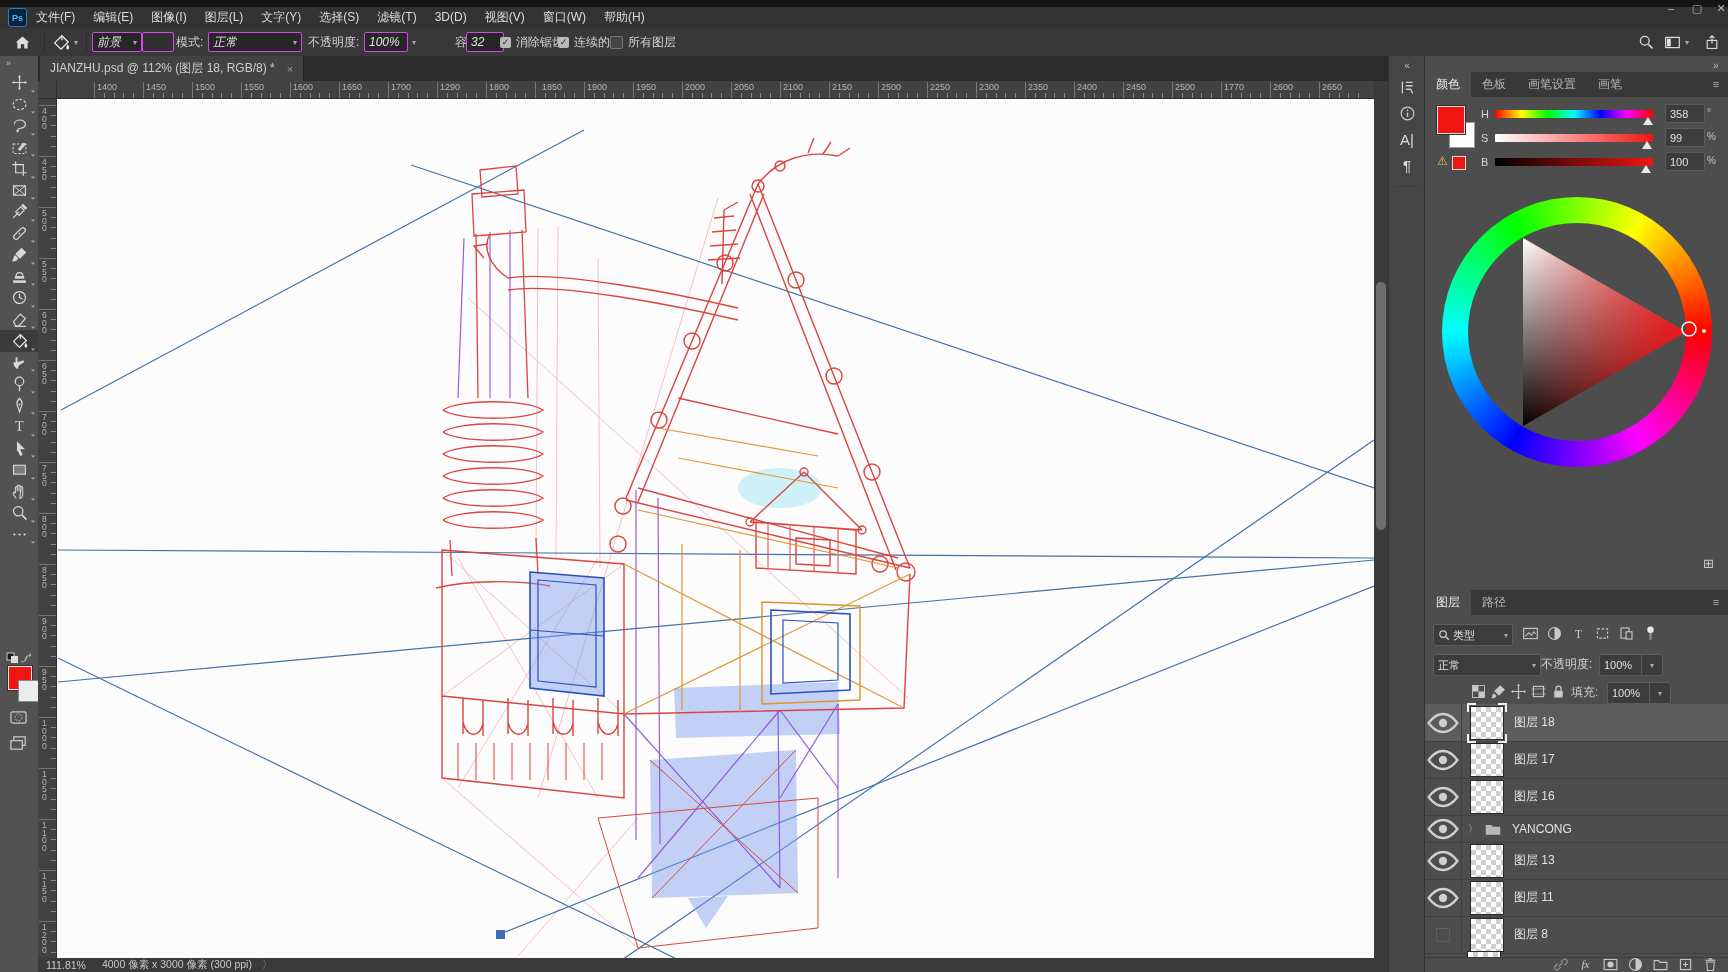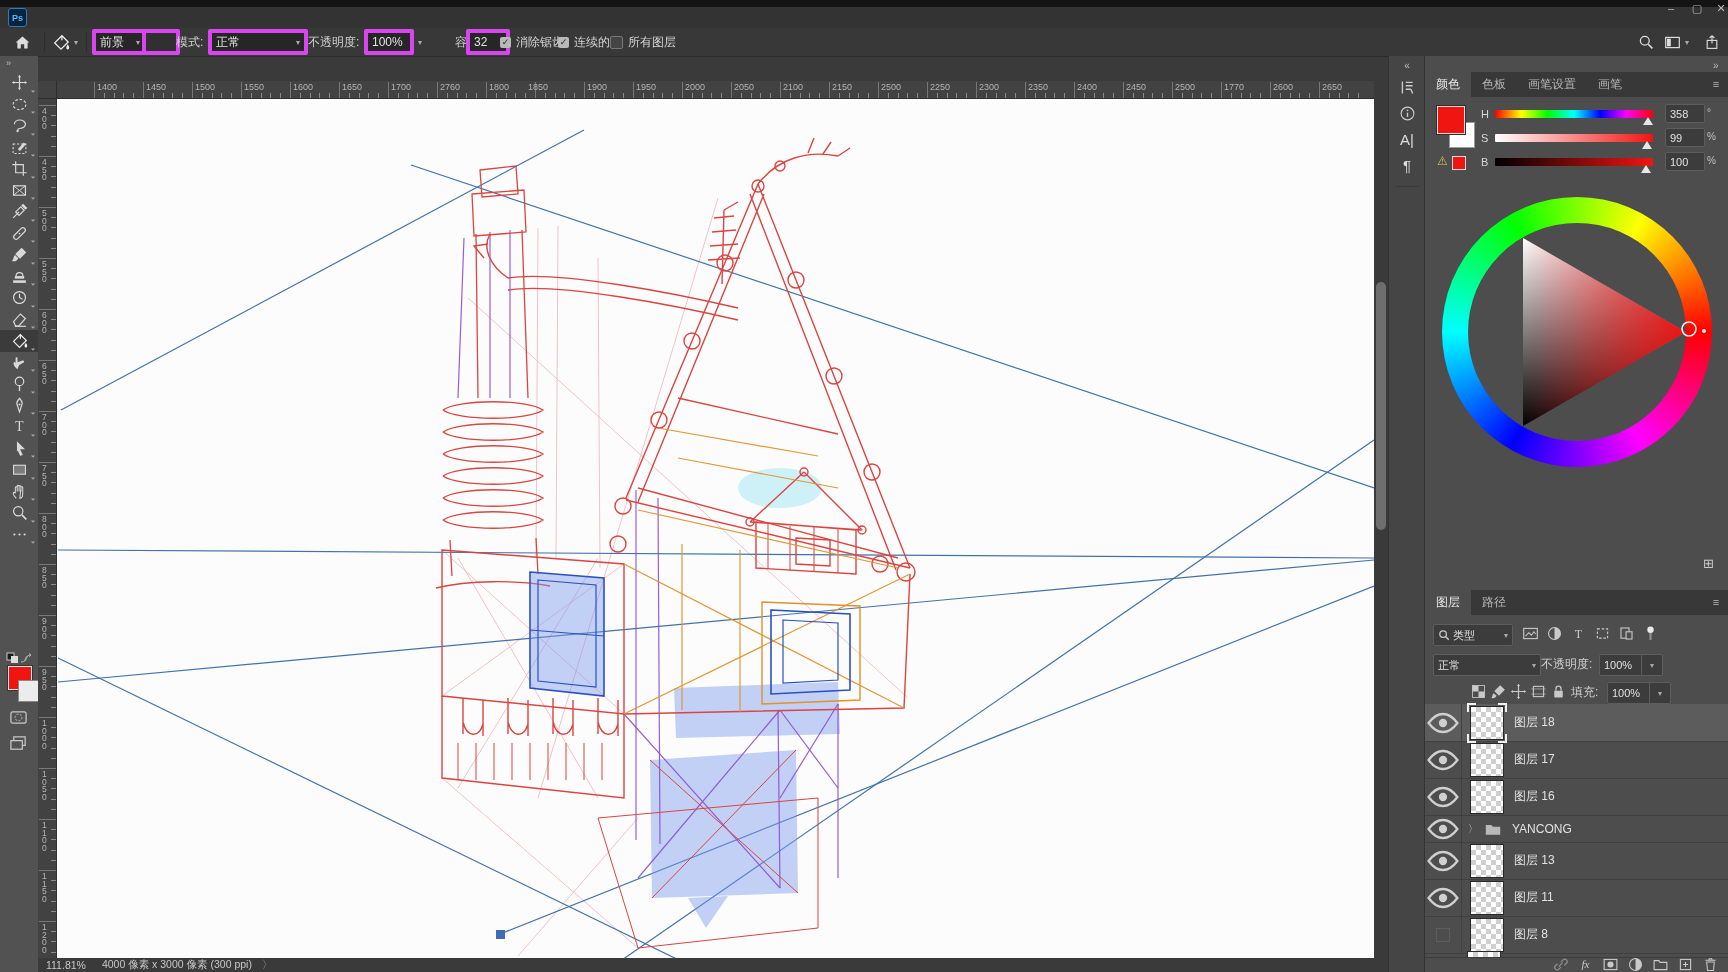--- a/index.html
+++ b/index.html
@@ -11,22 +11,22 @@
   #topstrip{left:0;top:0;width:1728px;height:7px;background:#141414;}
   #menubar{left:0;top:7px;width:1728px;height:21px;background:#333333;display:flex;align-items:center;}
   #pslogo{width:17px;height:17px;margin-left:8px;background:#06243d;border:1px solid #2d7dbb;border-radius:3px;
           color:#4db8ff;font-size:9px;font-weight:bold;display:flex;align-items:center;justify-content:center;}
   .menu-item{padding:0 9px;height:21px;line-height:21px;color:#dcdcdc;font-size:12px;cursor:default;}
   .wbtn{width:22px;height:18px;top:0;text-align:center;line-height:16px;color:#bbb;font-size:11px;}
   
   #optionsbar{left:0;top:28px;width:1728px;height:28px;background:#383838;border-bottom:1px solid #2a2a2a;}
   .opt{position:absolute;top:0;height:28px;display:flex;align-items:center;color:#d6d6d6;font-size:12px;}
   .optlabel{color:#cfcfcf;}
-  .optbox{background:#262626;border:4px solid #d946ef;border-radius:2px;height:18px;display:flex;align-items:center;
-          padding:0 4px;color:#e2e2e2;}
+  .optbox{background:#262626;border:1px solid #d946ef;border-radius:2px;height:18px;display:flex;align-items:center;
+          padding:0 4px;color:#e2e2e2;font-style:italic;}
   .chev{font-size:8px;color:#aaa;margin-left:4px;}
   .vsep{position:absolute;top:4px;width:1px;height:20px;background:#2c2c2c;}
   .cbox{width:11px;height:11px;background:#b9b9b9;border-radius:2px;display:inline-flex;align-items:center;
         justify-content:center;color:#222;font-size:9px;font-weight:bold;margin-right:5px;}
   .cbox.off{background:#444;border:1px solid #777;color:transparent;}
   
   #tabbar{left:38px;top:56px;width:1352px;height:25px;background:#2b2b2b;}
   #doctab{position:absolute;left:2px;top:0;height:25px;background:#424242;display:flex;align-items:center;
           padding:0 10px;color:#cfcfcf;font-size:12px;border-right:1px solid #222;}
   #doctab .close{margin-left:12px;color:#9a9a9a;font-size:11px;}
@@ -90,20 +90,33 @@
 </style>
 </head>
 <body>
 
 <div id="app">
 
   <div id="topstrip" class="abs"></div>
 
   <div id="menubar" class="abs">
     <div id="pslogo">Ps</div>
+    <div id="menuitems" style="display:flex;">
+        <div class="menu-item">文件(F)</div>
+        <div class="menu-item">编辑(E)</div>
+        <div class="menu-item">图像(I)</div>
+        <div class="menu-item">图层(L)</div>
+        <div class="menu-item">文字(Y)</div>
+        <div class="menu-item">选择(S)</div>
+        <div class="menu-item">滤镜(T)</div>
+        <div class="menu-item">3D(D)</div>
+        <div class="menu-item">视图(V)</div>
+        <div class="menu-item">窗口(W)</div>
+        <div class="menu-item">帮助(H)</div>
+      </div>
   </div>
   <div class="abs wbtn" style="left:1660px;">–</div>
   <div class="abs wbtn" style="left:1686px;">▢</div>
   <div class="abs wbtn" style="left:1710px;">✕</div>
 
   <div id="optionsbar" class="abs">
     <div class="opt" style="left:14px;">
       <svg viewBox="0 0 20 20" width="17" height="17">
           <path d="M10 3l8 7h-2v7h-4v-5h-4v5H4v-7H2z" fill="#ddd"></path>
         </svg>
@@ -173,20 +186,26 @@
       <span class="chev">▾</span>
     </div>
     <div class="opt" style="left:1704px;">
       <svg viewBox="0 0 20 20" width="16" height="16">
           <rect x="4" y="8" width="12" height="10" stroke="#ddd" fill="none" stroke-width="1.4"></rect>
           <path d="M10 12V2M10 2l-3 3M10 2l3 3" stroke="#ddd" fill="none" stroke-width="1.4"></path>
         </svg>
     </div>
   </div>
 
+  <div id="tabbar" class="abs">
+    <div id="doctab">
+      <span>JIANZHU.psd @ 112% (图层 18, RGB/8) *</span>
+      <span class="close">×</span>
+    </div>
+  </div>
 
   <div id="toolbar" class="abs">
     <div class="tb-head">»</div>
     <div id="toollist">
         <div class="tool">
           <svg viewBox="0 0 20 20">
             <path d="M10 3.5v13M3.5 10h13" stroke="#d9d9d9" fill="none" stroke-width="1.4"></path>
             <path d="M10 1l1.8 2.8h-3.6zM10 19l1.8-2.8h-3.6zM1 10l2.8-1.8v3.6zM19 10l-2.8-1.8v3.6z" fill="#d9d9d9"></path>
           </svg>
           <span class="tri"></span>
@@ -502,33 +521,33 @@
       <div class="htick" style="left: 320.6px;"></div>
       <div class="htick" style="left: 330.4px;"></div>
       <div class="htick" style="left: 340.2px;"></div>
       <div class="htick major" style="left: 350px;"></div>
       <span class="hlab" style="left: 353px;">1700</span>
       <div class="htick" style="left: 359.8px;"></div>
       <div class="htick" style="left: 369.6px;"></div>
       <div class="htick" style="left: 379.4px;"></div>
       <div class="htick" style="left: 389.2px;"></div>
       <div class="htick major" style="left: 399px;"></div>
-      <span class="hlab" style="left: 402px;">2760</span>
+      <span class="hlab" style="left: 402px;">1290</span>
       <div class="htick" style="left: 408.8px;"></div>
       <div class="htick" style="left: 418.6px;"></div>
       <div class="htick" style="left: 428.4px;"></div>
       <div class="htick" style="left: 438.2px;"></div>
       <div class="htick major" style="left: 448px;"></div>
       <span class="hlab" style="left: 451px;">1800</span>
       <div class="htick" style="left: 457.8px;"></div>
       <div class="htick" style="left: 467.6px;"></div>
       <div class="htick" style="left: 477.4px;"></div>
       <div class="htick" style="left: 487.2px;"></div>
       <div class="htick major" style="left: 497px;"></div>
-      <span class="hlab" style="left: 490px;">1850</span>
+      <span class="hlab" style="left: 504px;">1850</span>
       <div class="htick" style="left: 506.8px;"></div>
       <div class="htick" style="left: 516.6px;"></div>
       <div class="htick" style="left: 526.4px;"></div>
       <div class="htick" style="left: 536.2px;"></div>
       <div class="htick major" style="left: 546px;"></div>
       <span class="hlab" style="left: 549px;">1900</span>
       <div class="htick" style="left: 555.8px;"></div>
       <div class="htick" style="left: 565.6px;"></div>
       <div class="htick" style="left: 575.4px;"></div>
       <div class="htick" style="left: 585.2px;"></div>

